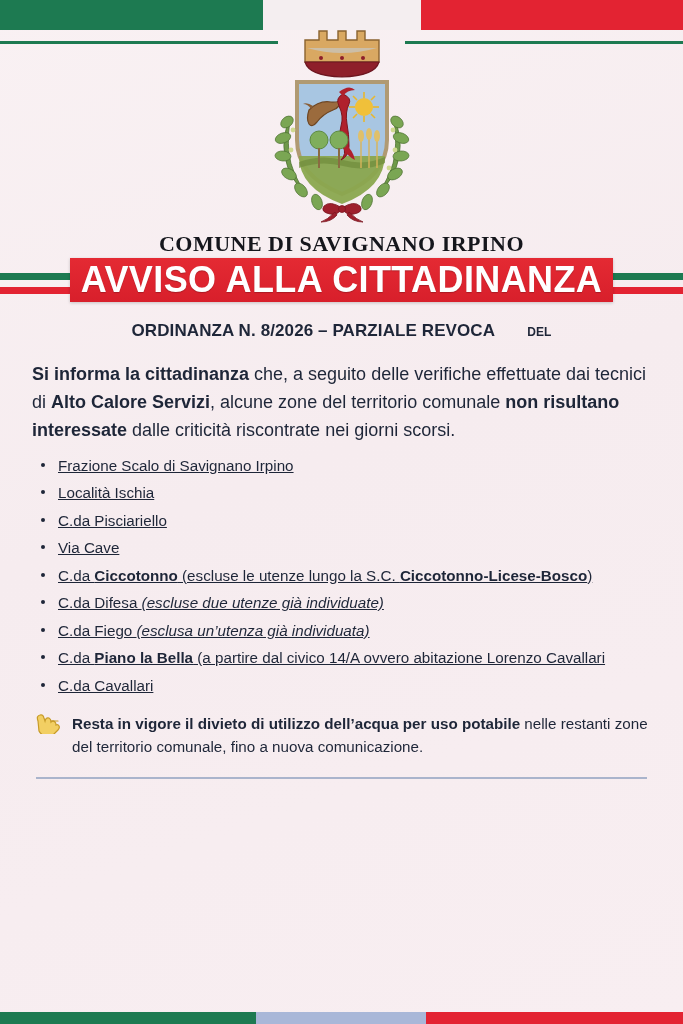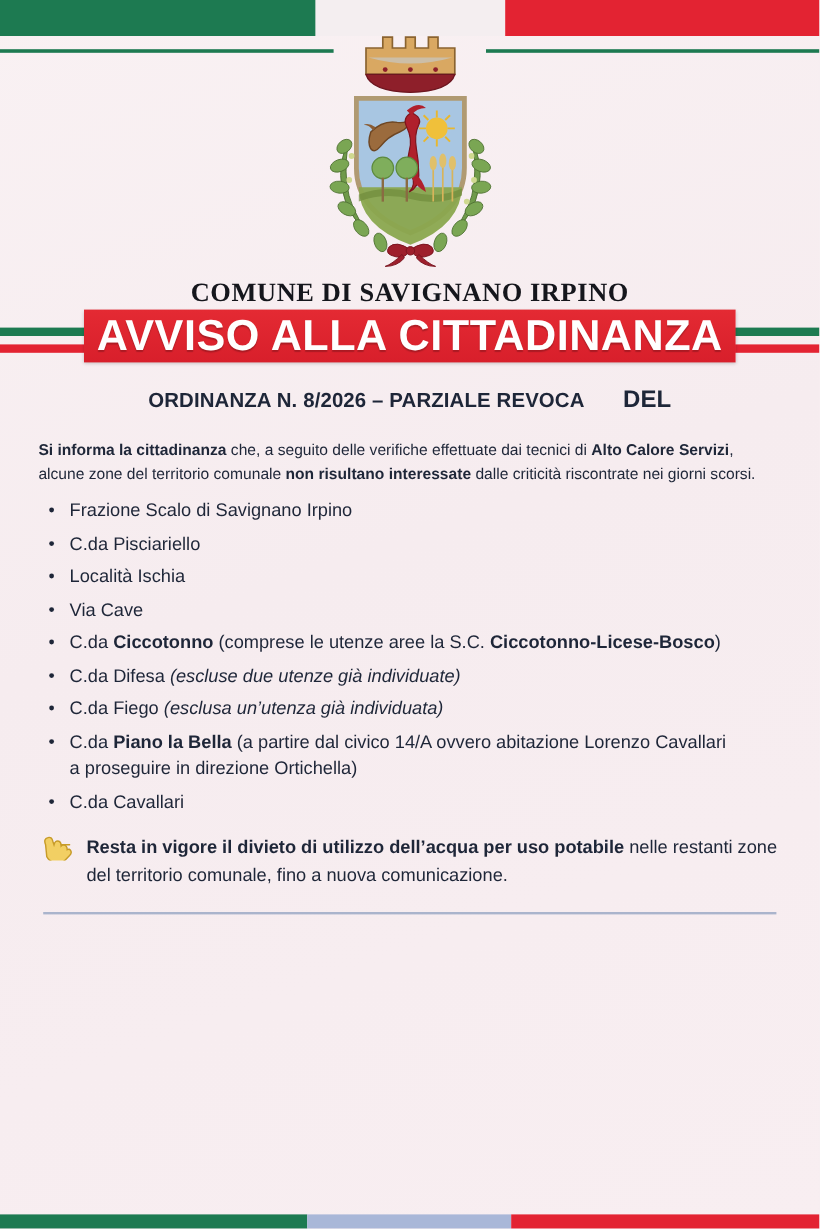--- a/index.html
+++ b/index.html
@@ -61,30 +61,30 @@
   }
 
   
   .content{position:absolute;top:314px;left:0;width:683px;padding:0 32px;
     box-sizing:border-box;}
 
   .ordinanza{
     text-align:center;font-size:17px;font-weight:700;line-height:1.35;
     color:#1e2638;margin:6px 0 0 0;letter-spacing:0.1px;
   }
-  .ordinanza .lite{font-weight:600;font-size:20px;margin-left:32px;}
-
-  p.para{font-size:13px;line-height:1.55;margin:18px 0 0 0;color:#1e2638;}
+  .ordinanza .lite{font-weight:600;font-size:12px;margin-left:32px;}
+
+  p.para{font-size:18px;line-height:1.55;margin:18px 0 0 0;color:#1e2638;}
   b{font-weight:700;}
   i{font-style:italic;}
 
   ul.areas{list-style:none;margin:10px 0 0 0;padding:0;}
   ul.areas li{
     position:relative;padding-left:26px;font-size:15.2px;line-height:1.48;
-    margin:0 0 5px 0;color:#1e2638;
+    margin:0 0 5px 0;color:#1e2638;text-decoration:underline;
   }
   ul.areas li:before{
     content:"";position:absolute;left:9px;top:8px;width:4px;height:4px;
     border-radius:50%;background:#1e2638;
   }
   ul.areas li .cont{display:block;padding-left:0;}
 
   .resta{
     position:relative;margin:16px 0 0 0;padding-left:40px;
     font-size:15.2px;line-height:1.5;
@@ -224,27 +224,27 @@
 
     <div class="ordinanza">
       <span>ORDINANZA N. 8/2026 – PARZIALE REVOCA</span><span class="lite">DEL</span><br>
     </div>
 
     <p class="para"><b>Si informa la cittadinanza</b><span> che, a seguito delle verifiche effettuate dai tecnici di </span><b>Alto Calore Servizi</b><span>, alcune zone del territorio comunale </span><b>non risultano interessate</b><span> dalle criticità riscontrate nei giorni scorsi.</span></p>
 
 
     <ul class="areas">
       <li><span>Frazione Scalo di Savignano Irpino</span></li>
+      <li><span>Località Ischia</span></li>
       <li><span>C.da Pisciariello</span></li>
-      <li><span>Località Ischia</span></li>
       <li><span>Via Cave</span></li>
-      <li><span>C.da </span><b>Ciccotonno</b><span> (comprese le utenze aree la S.C. </span><b>Ciccotonno-Licese-Bosco</b><span>)</span></li>
+      <li><span>C.da </span><b>Ciccotonno</b><span> (escluse le utenze lungo la S.C. </span><b>Ciccotonno-Licese-Bosco</b><span>)</span></li>
       <li><span>C.da Difesa </span><i>(escluse due utenze già individuate)</i></li>
       <li><span>C.da Fiego </span><i>(esclusa un’utenza già individuata)</i></li>
-      <li><span>C.da </span><b>Piano la Bella</b><span> (a partire dal civico 14/A ovvero abitazione Lorenzo Cavallari</span><span class="cont">a proseguire in direzione Ortichella)</span></li>
+      <li><span>C.da </span><b>Piano la Bella</b><span> (a partire dal civico 14/A ovvero abitazione Lorenzo Cavallari</span></li>
       <li><span>C.da Cavallari</span></li>
     </ul>
 
     <div class="resta">
       <svg class="hand" viewBox="0 0 30 22">
         <g stroke="#c79b28" stroke-width="1.2" fill="#f2cf63">
           <path d="M4 9 q-2 -5 2 -6 q3 -1 4 3 l1 3 q1 -4 4 -3 q2 1 2 4 q2 -2 4 0 q1 1 1 3 q2 -1 3 1 q1 2 -1 4 l-4 4 q-3 3 -8 2 q-5 -1 -7 -5 Z"></path>
           <path d="M17 9 h7" stroke-linecap="round"></path>
         </g>
       </svg>

